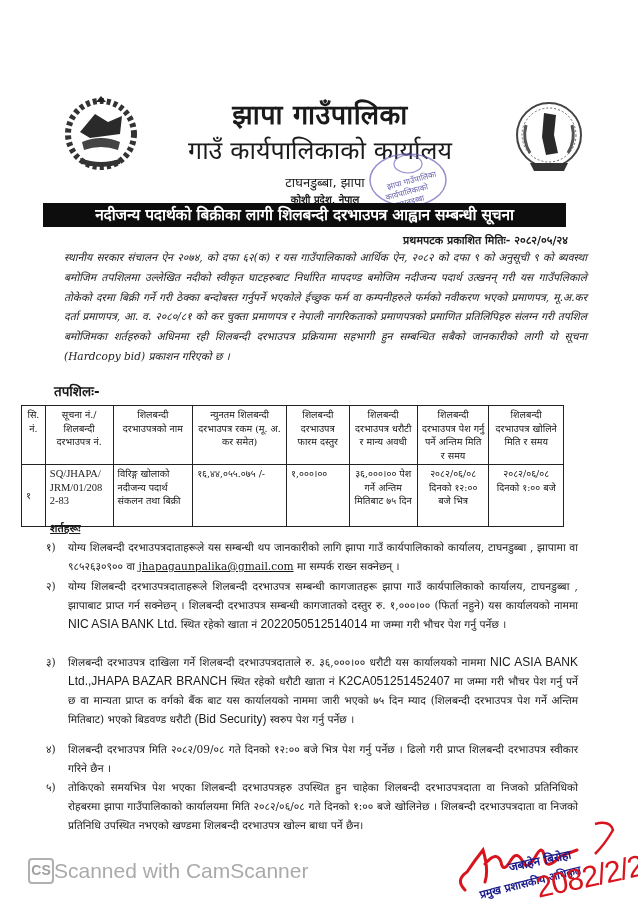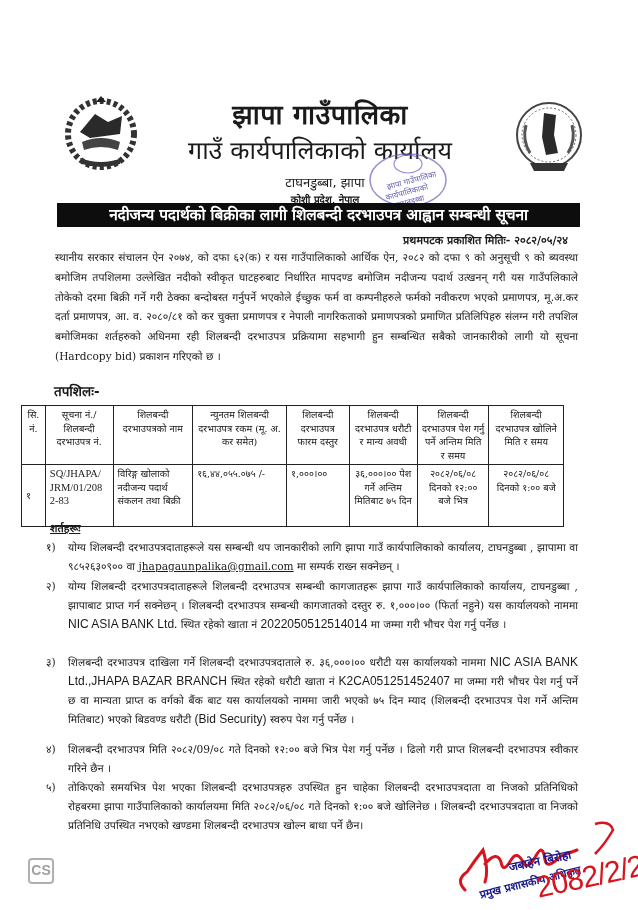--- a/index.html
+++ b/index.html
@@ -11,26 +11,26 @@
     .logo-right { left: 508px; top: 95px; }
 
     .header { position: absolute; left: 120px; width: 400px; text-align: center; }
     .title-1 { top: 95px; font-family: "DejaVu Sans", sans-serif; font-size: 27px; font-weight: 600; letter-spacing: 0.5px; }
     .title-2 { top: 132px; font-family: "DejaVu Sans", sans-serif; font-size: 25px; font-weight: 500; }
     .addr-1 { top: 173px; left: 250px; width: 150px; font-family: "DejaVu Sans", sans-serif; font-size: 13px; }
     .addr-2 { top: 192px; left: 250px; width: 150px; font-size: 10px; font-weight: bold; }
 
     .stamp { position: absolute; left: 360px; top: 150px; width: 90px; height: 58px; }
 
-    .banner { position: absolute; left: 57px; top: 203px; width: 523px; height: 24px; background: #0d0d0d; color: #fff;
+    .banner { position: absolute; left: 43px; top: 203px; width: 523px; height: 24px; background: #0d0d0d; color: #fff;
       font-family: "DejaVu Sans", sans-serif; font-size: 15.5px; font-weight: 600; line-height: 24px; text-align: center; white-space: nowrap; overflow: hidden; letter-spacing: -0.2px; }
 
     .pubdate { position: absolute; right: 70px; top: 232px; font-size: 11px; font-weight: bold; }
 
-    .para { position: absolute; left: 55px; width: 523px; font-size: 10.6px; line-height: 19.8px; text-align: justify; }
+    .para { position: absolute; left: 64px; width: 523px; font-size: 10.6px; line-height: 19.8px; text-align: justify; font-style: italic; }
     .intro { top: 248px; }
 
     .tapasil { position: absolute; left: 54px; top: 382px; font-family: "DejaVu Sans", sans-serif; font-size: 13.5px; font-weight: bold; }
 
     table { position: absolute; left: 21px; top: 405px; width: 543px; border-collapse: collapse; font-size: 9.5px; line-height: 13.5px; }
     th, td { border: 1px solid #222; padding: 2px 4px; vertical-align: top; font-weight: normal; }
     th { height: 50px; }
     td { height: 62px; }
     .c { text-align: center; }
     .vmid { vertical-align: middle; }
@@ -171,20 +171,21 @@
   <span class="body">शिलबन्दी दरभाउपत्र मिति २०८२/09/०८ गते दिनको १२:०० बजे भित्र पेश गर्नु पर्नेछ । ढिलो गरी प्राप्त शिलबन्दी दरभाउपत्र स्वीकार गरिने छैन ।</span>
 </div>
 
 <div class="cond cond5">
   <span class="num">५)</span>
   <span class="body">तोकिएको समयभित्र पेश भएका शिलबन्दी दरभाउपत्रहरु उपस्थित हुन चाहेका शिलबन्दी दरभाउपत्रदाता वा निजको प्रतिनिधिको रोहबरमा झापा गाउँपालिकाको कार्यालयमा मिति २०८२/०६/०८ गते दिनको १:०० बजे खोलिनेछ । शिलबन्दी दरभाउपत्रदाता वा निजको प्रतिनिधि उपस्थित नभएको खण्डमा शिलबन्दी दरभाउपत्र खोल्न बाधा पर्ने छैन।</span>
 </div>
 
 <div class="camscanner">
   <div class="cs-icon">CS</div>
+  <div class="cs-text">Scanned with CamScanner</div>
 </div>
 
 <div class="signature">
   <svg width="190" height="88" viewBox="0 0 190 88">
     <path d="M150 4 Q165 0 168 10 Q160 24 150 34" fill="none" stroke="#d8141e" stroke-width="2.5"></path>
     <path d="M20 70 Q10 60 22 52 Q30 40 38 30 Q44 50 40 62 M40 44 Q52 30 56 42 Q58 54 66 40 Q72 30 78 42 Q82 52 92 34 Q98 24 100 40 Q102 50 116 36 L132 30" fill="none" stroke="#d8141e" stroke-width="3" stroke-linecap="round"></path>
   </svg>
 </div>
 <div class="sig-name">जबाहेन बिरोहा</div>
 <div class="sig-title">प्रमुख प्रशासकीय अधिकृत</div>

